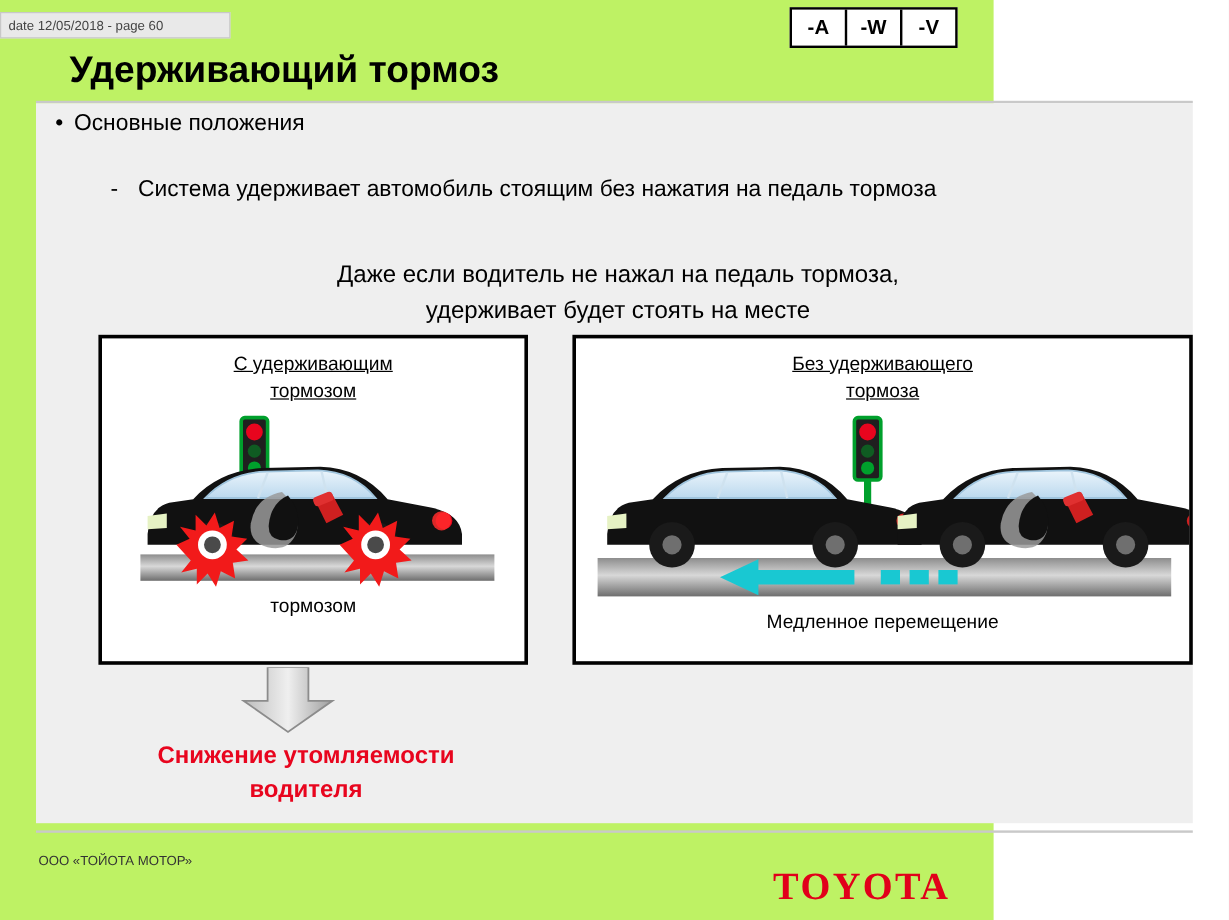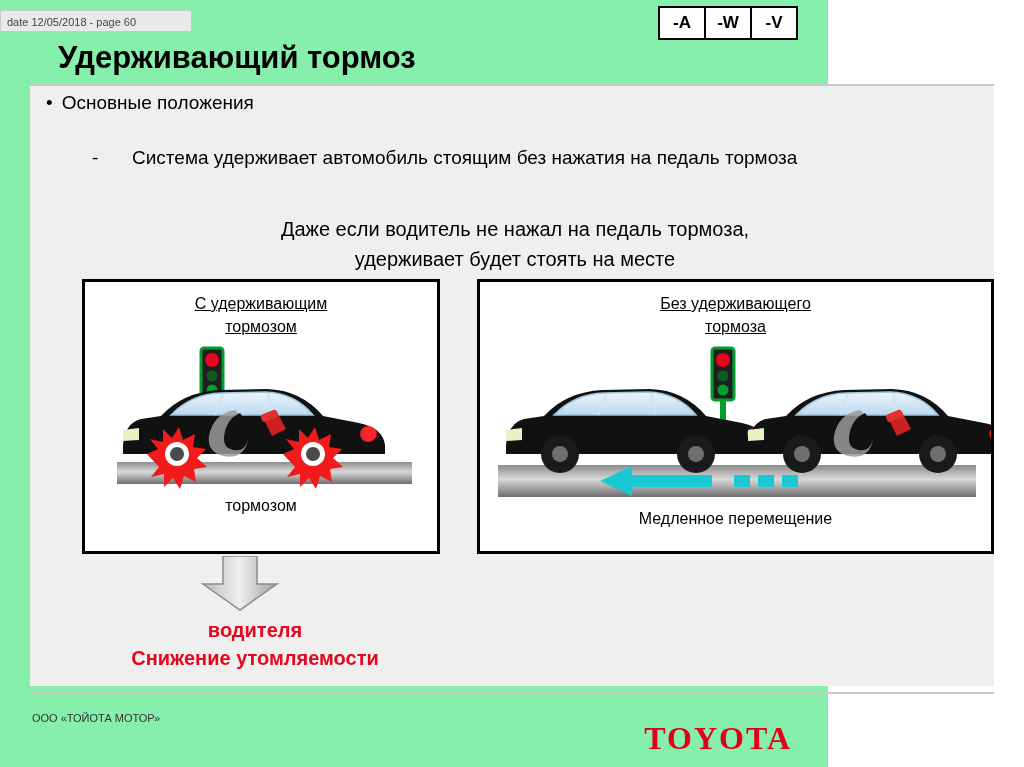--- a/index.html
+++ b/index.html
@@ -3,21 +3,21 @@
 <meta charset="utf-8">
 <style>
   html,body{margin:0;padding:0;}
   body{
     width:1024px;height:767px;
     background:#ffffff;
     font-family:"Liberation Sans", sans-serif;
     overflow:hidden;
     position:relative;
   }
-  .slide{position:absolute;left:0;top:0;width:828px;height:767px;background:#86efac;}
+  .slide{position:absolute;left:0;top:0;width:828px;height:767px;background:#bef264;}
 
   
   .hdr-date{
     position:absolute;left:0;top:10px;width:192px;height:22px;
     background:#e9e9e9;border:1px solid #c8c8c8;
     font-size:11px;color:#444;line-height:22px;padding-left:6px;
     box-sizing:border-box;
   }
   .hdr-engine{
     position:absolute;left:330px;top:1px;width:198px;height:24px;
@@ -54,21 +54,21 @@
 
   .bullet1{
     position:absolute;left:46px;top:92px;font-size:19px;color:#000;
   }
   .bullet1 .dot{font-size:19px;margin-right:9px;}
   .dash-line{
     position:absolute;left:92px;top:144px;width:850px;
     font-size:19px;color:#000;line-height:28px;
   }
   .dash-line .dash{position:absolute;left:0;top:0;}
-  .dash-line .txt{display:block;margin-left:40px;}
+  .dash-line .txt{display:block;margin-left:23px;}
 
   .center-note{
     position:absolute;left:110px;top:214px;width:810px;
     text-align:center;font-size:20px;color:#000;line-height:30px;
   }
 
   
   .box{position:absolute;border:3px solid #000;background:#fff;box-sizing:border-box;}
   .box-left{left:82px;top:279px;width:358px;height:275px;}
   .box-right{left:477px;top:279px;width:517px;height:275px;}
@@ -278,21 +278,21 @@
       <linearGradient id="arrG" x1="0" y1="0" x2="1" y2="0">
         <stop offset="0" stop-color="#bdbdbd"></stop>
         <stop offset="0.5" stop-color="#efefef"></stop>
         <stop offset="1" stop-color="#9e9e9e"></stop>
       </linearGradient>
     </defs>
     <polygon points="26,0 60,0 60,28 80,28 43,54 6,28 26,28" fill="url(#arrG)" stroke="#8c8c8c" stroke-width="1.5"></polygon>
   </svg>
 
   <div class="red-text">
+    <div>Снижение утомляемости</div>
     <div>водителя</div>
-    <div>Снижение утомляемости</div>
   </div>
 
   <div class="footer-rule"></div>
   <div class="footer-text">ООО «ТОЙОТА МОТОР»</div>
   <div class="toyota">TOYOTA</div>
 
 </div>
 
 </body></html>

